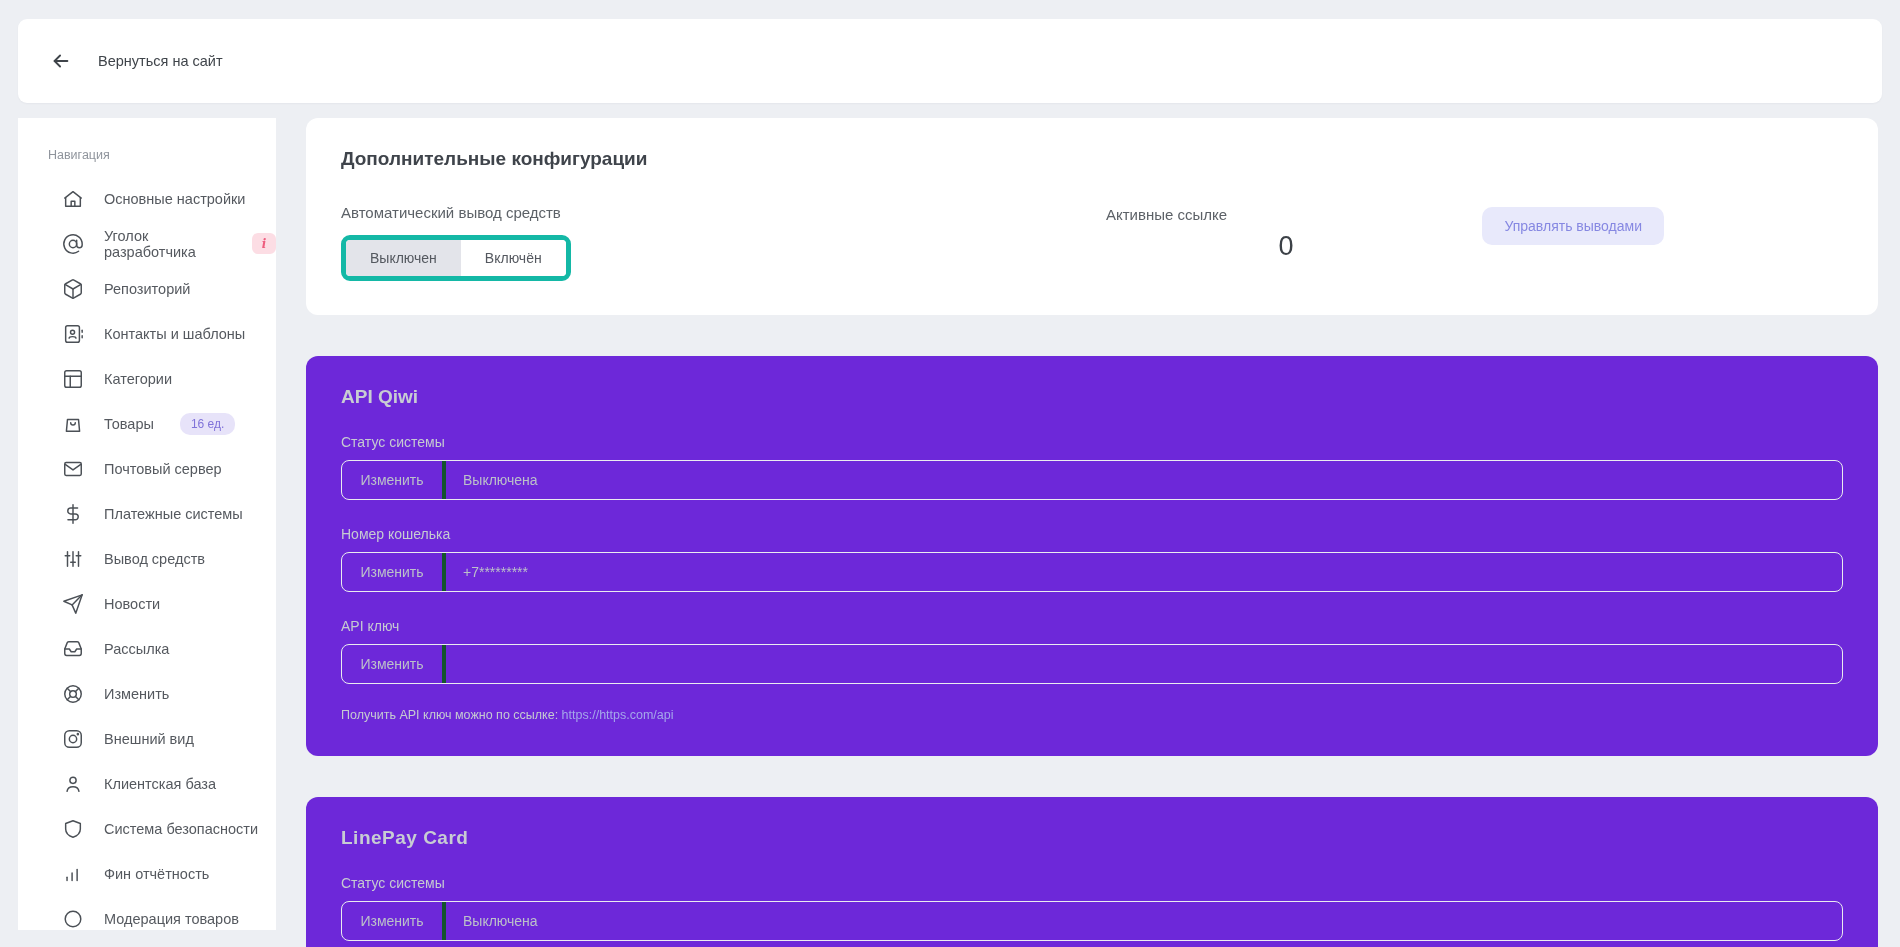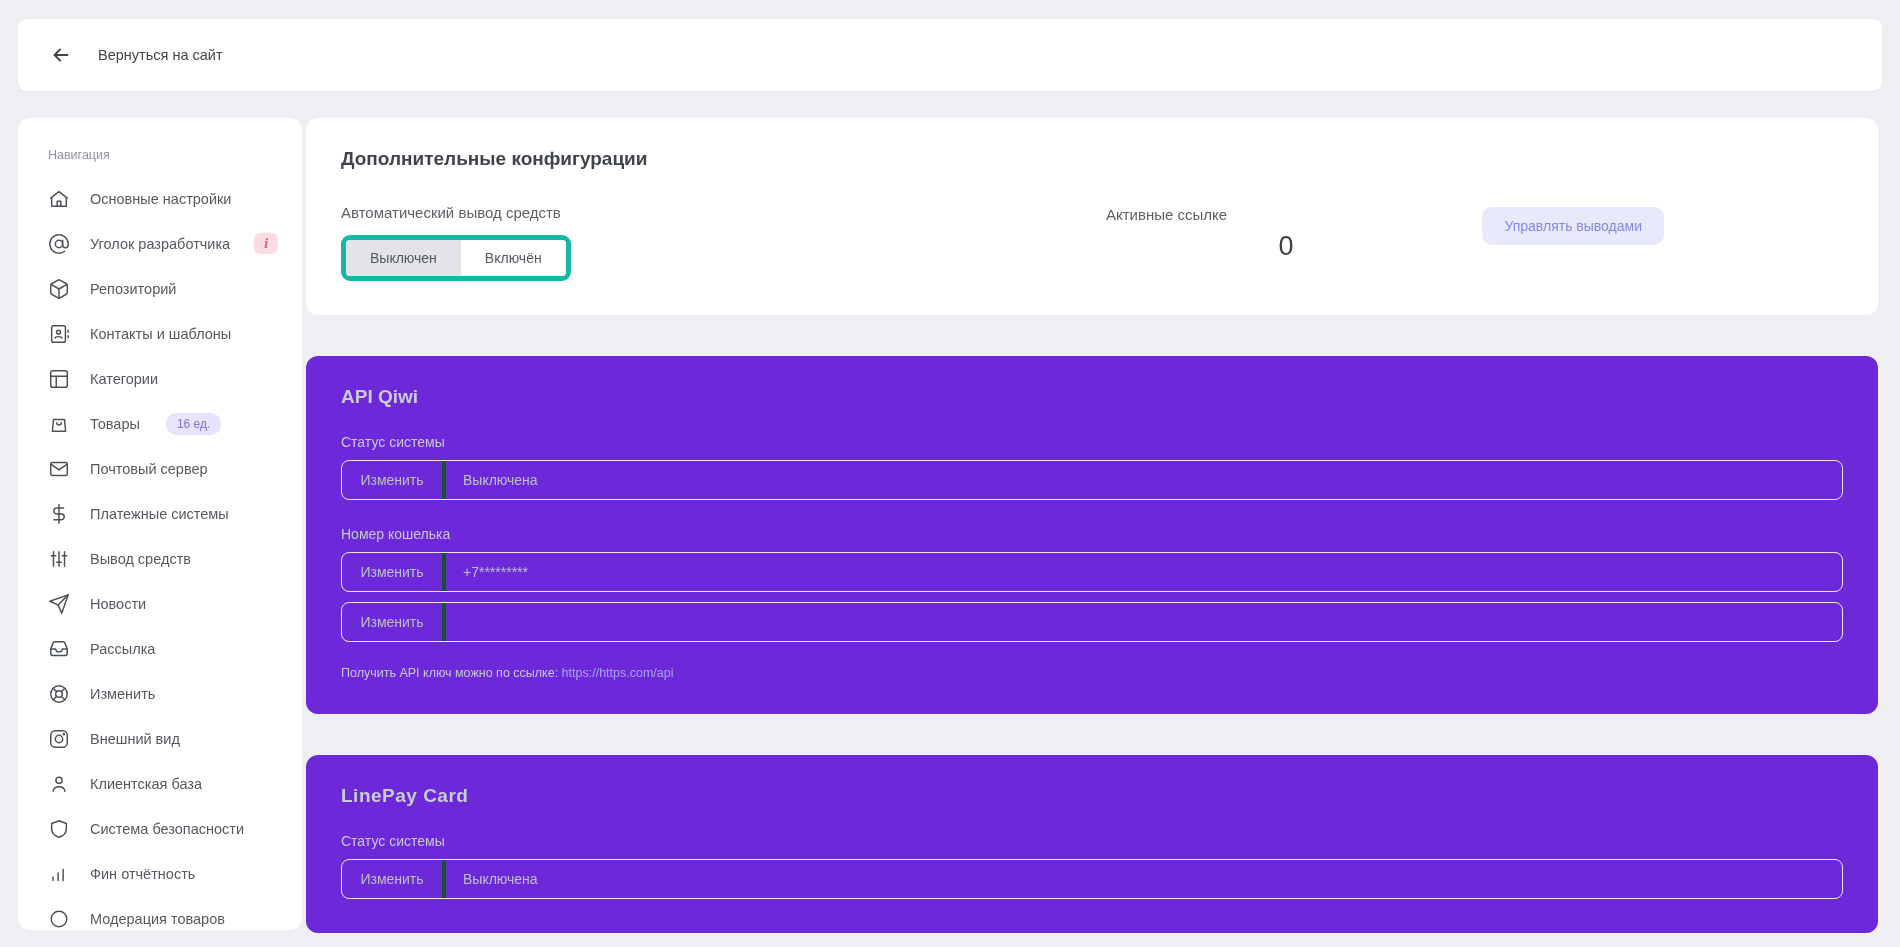--- a/index.html
+++ b/index.html
@@ -7,42 +7,42 @@
   body {
     font-family:"Liberation Sans","DejaVu Sans",sans-serif;
     background:#edeff3;
     position:relative;
     color:#42474d;
   }
   svg.ic { width:22px; height:22px; fill:none; stroke:#4b5056; stroke-width:1.6; stroke-linecap:round; stroke-linejoin:round; flex:none; }
 
   
   .topbar {
-    position:absolute; left:18px; top:19px; width:1864px; height:72px;
+    position:absolute; left:18px; top:19px; width:1864px; height:84px;
     background:#ffffff; border-radius:9px;
     display:flex; align-items:center; padding-left:32px; gap:26px;
     box-shadow:0 1px 2px rgba(16,24,40,.04);
   }
   .topbar .back-btn { display:flex; align-items:center; cursor:pointer; }
   .topbar .back-btn svg { width:22px; height:22px; stroke:#3f444a; }
   .topbar .back-label { font-size:14.5px; color:#3f444a; cursor:pointer; }
 
   
   .sidebar {
-    position:absolute; left:18px; top:118px; width:284px; height:812px;
-    background:#ffffff; border-radius:12px; overflow:hidden;
+    position:absolute; left:18px; top:118px; width:258px; height:812px;
+    background:#ffffff; border-radius:0; overflow:hidden;
     padding-top:16px;
   }
   .nav-header {
     height:42px; display:flex; align-items:center; padding-left:30px;
     font-size:12.5px; color:#8f949c;
   }
   .nav-item {
     height:45px; display:flex; align-items:center; gap:20px;
-    padding-left:30px; cursor:pointer; font-size:14.5px; color:#55595f;
+    padding-left:44px; cursor:pointer; font-size:14.5px; color:#55595f;
   }
   .badge-pink {
     margin-left:4px; background:#fcdde4; color:#ee5d7e;
     border-radius:6px; min-width:24px; height:21px; padding:0 8px;
     display:inline-flex; align-items:center; justify-content:center;
     font-family:"DejaVu Serif","Liberation Serif",serif; font-style:italic; font-weight:bold; font-size:12px;
   }
   .badge-purple {
     margin-left:6px; background:#e7e3f9; color:#8073d9;
     border-radius:10px; height:22px; padding:0 11px;
@@ -296,20 +296,21 @@
       <button class="field-edit-btn">Изменить</button>
       <div class="field-value">Выключена</div>
     </div>
 
     <div class="field-label">Номер кошелька</div>
     <div class="field-row">
       <button class="field-edit-btn">Изменить</button>
       <div class="field-value">+7*********</div>
     </div>
 
+    <div class="field-label">API ключ</div>
     <div class="field-row">
       <button class="field-edit-btn">Изменить</button>
       <div class="field-value"></div>
     </div>
 
     <div class="card-footnote">
       <span>Получить API ключ можно по ссылке:</span>
       <a>https://https.com/api</a>
     </div>
   </section>

